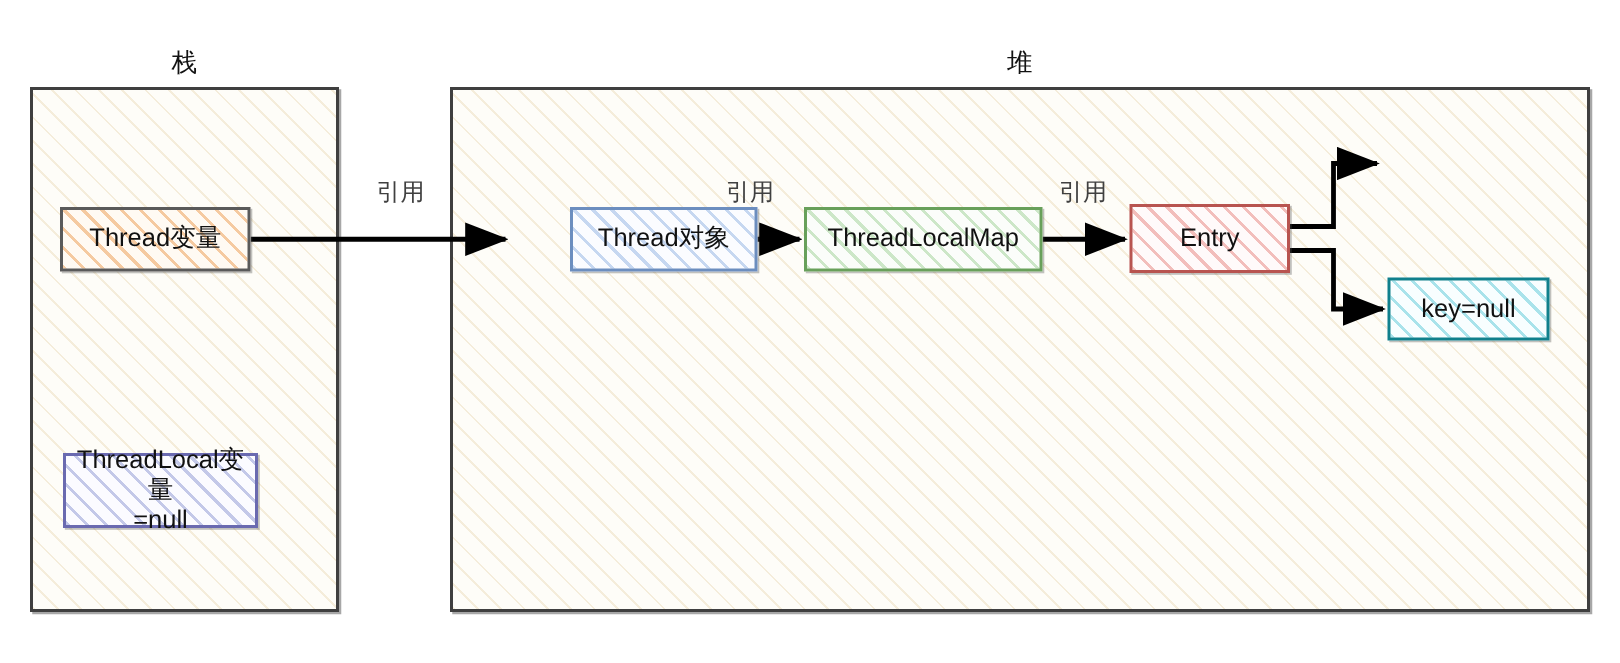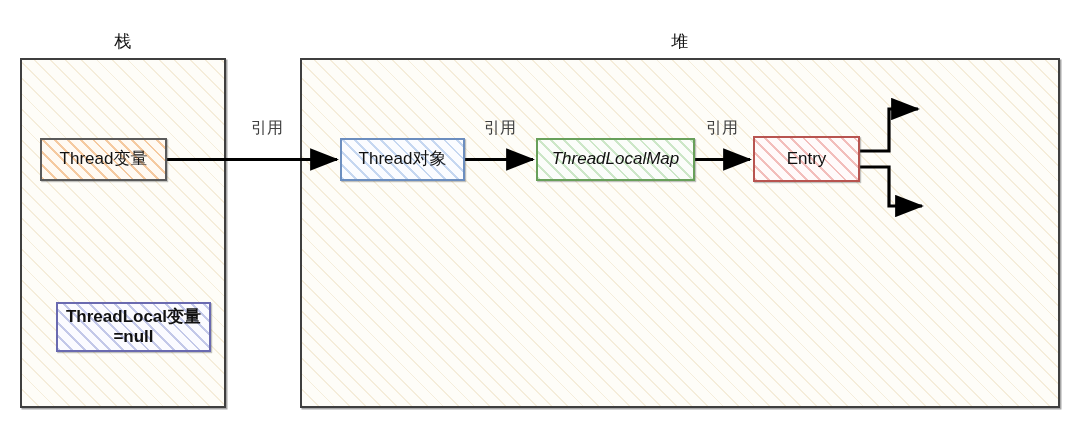--- a/index.html
+++ b/index.html
@@ -82,20 +82,21 @@
   }
   .n-blue {
     border-color: #6c8ebf;
     background-color: #fbfcff;
     background-image: repeating-linear-gradient(
         45deg,
         rgba(140,175,225,0.48) 0px,
         rgba(140,175,225,0.48) 2px,
         rgba(0,0,0,0) 2px,
         rgba(0,0,0,0) 9px);
+    margin-left: 40px;
   }
   .n-green {
     border-color: #68a05a;
     background-color: #fbfdfa;
     background-image: repeating-linear-gradient(
         45deg,
         rgba(140,200,130,0.42) 0px,
         rgba(140,200,130,0.42) 2px,
         rgba(0,0,0,0) 2px,
         rgba(0,0,0,0) 9px);
@@ -181,32 +182,35 @@
   <div class="edge-label" style="left:222px; top:118px; width:90px;">引用</div>
 
   <div class="edge-label" style="left:455px; top:118px; width:90px;">引用</div>
 
   <div class="edge-label" style="left:682px; top:118px; width:80px;">引用</div>
 
   <div class="node n-orange" style="left:40px; top:138px; width:127px; height:43px;">
     <span>Thread变量</span>
   </div>
 
-  <div class="node n-periwinkle" style="left:56px; top:302px; width:155px; height:50px;font-weight:bold;">
+  <div class="node n-periwinkle" style="left:42px; top:302px; width:130px; height:50px;">
     <span>ThreadLocal变量
 =null</span>
   </div>
 
   <div class="node n-blue" style="left:340px; top:138px; width:125px; height:43px;">
     <span>Thread对象</span>
   </div>
 
-  <div class="node n-green" style="left:536px; top:138px; width:159px; height:43px;font-style:italic;">
+  <div class="node n-green" style="left:536px; top:138px; width:159px; height:43px;">
     <span>ThreadLocalMap</span>
   </div>
 
   <div class="node n-red" style="left:753px; top:136px; width:107px; height:46px;">
     <span>Entry</span>
   </div>
 
 
+  <div class="node n-teal" style="left:925px; top:185px; width:108px; height:42px;">
+    <span>key=null</span>
+  </div>
 
 </div>
 
 </body></html>

